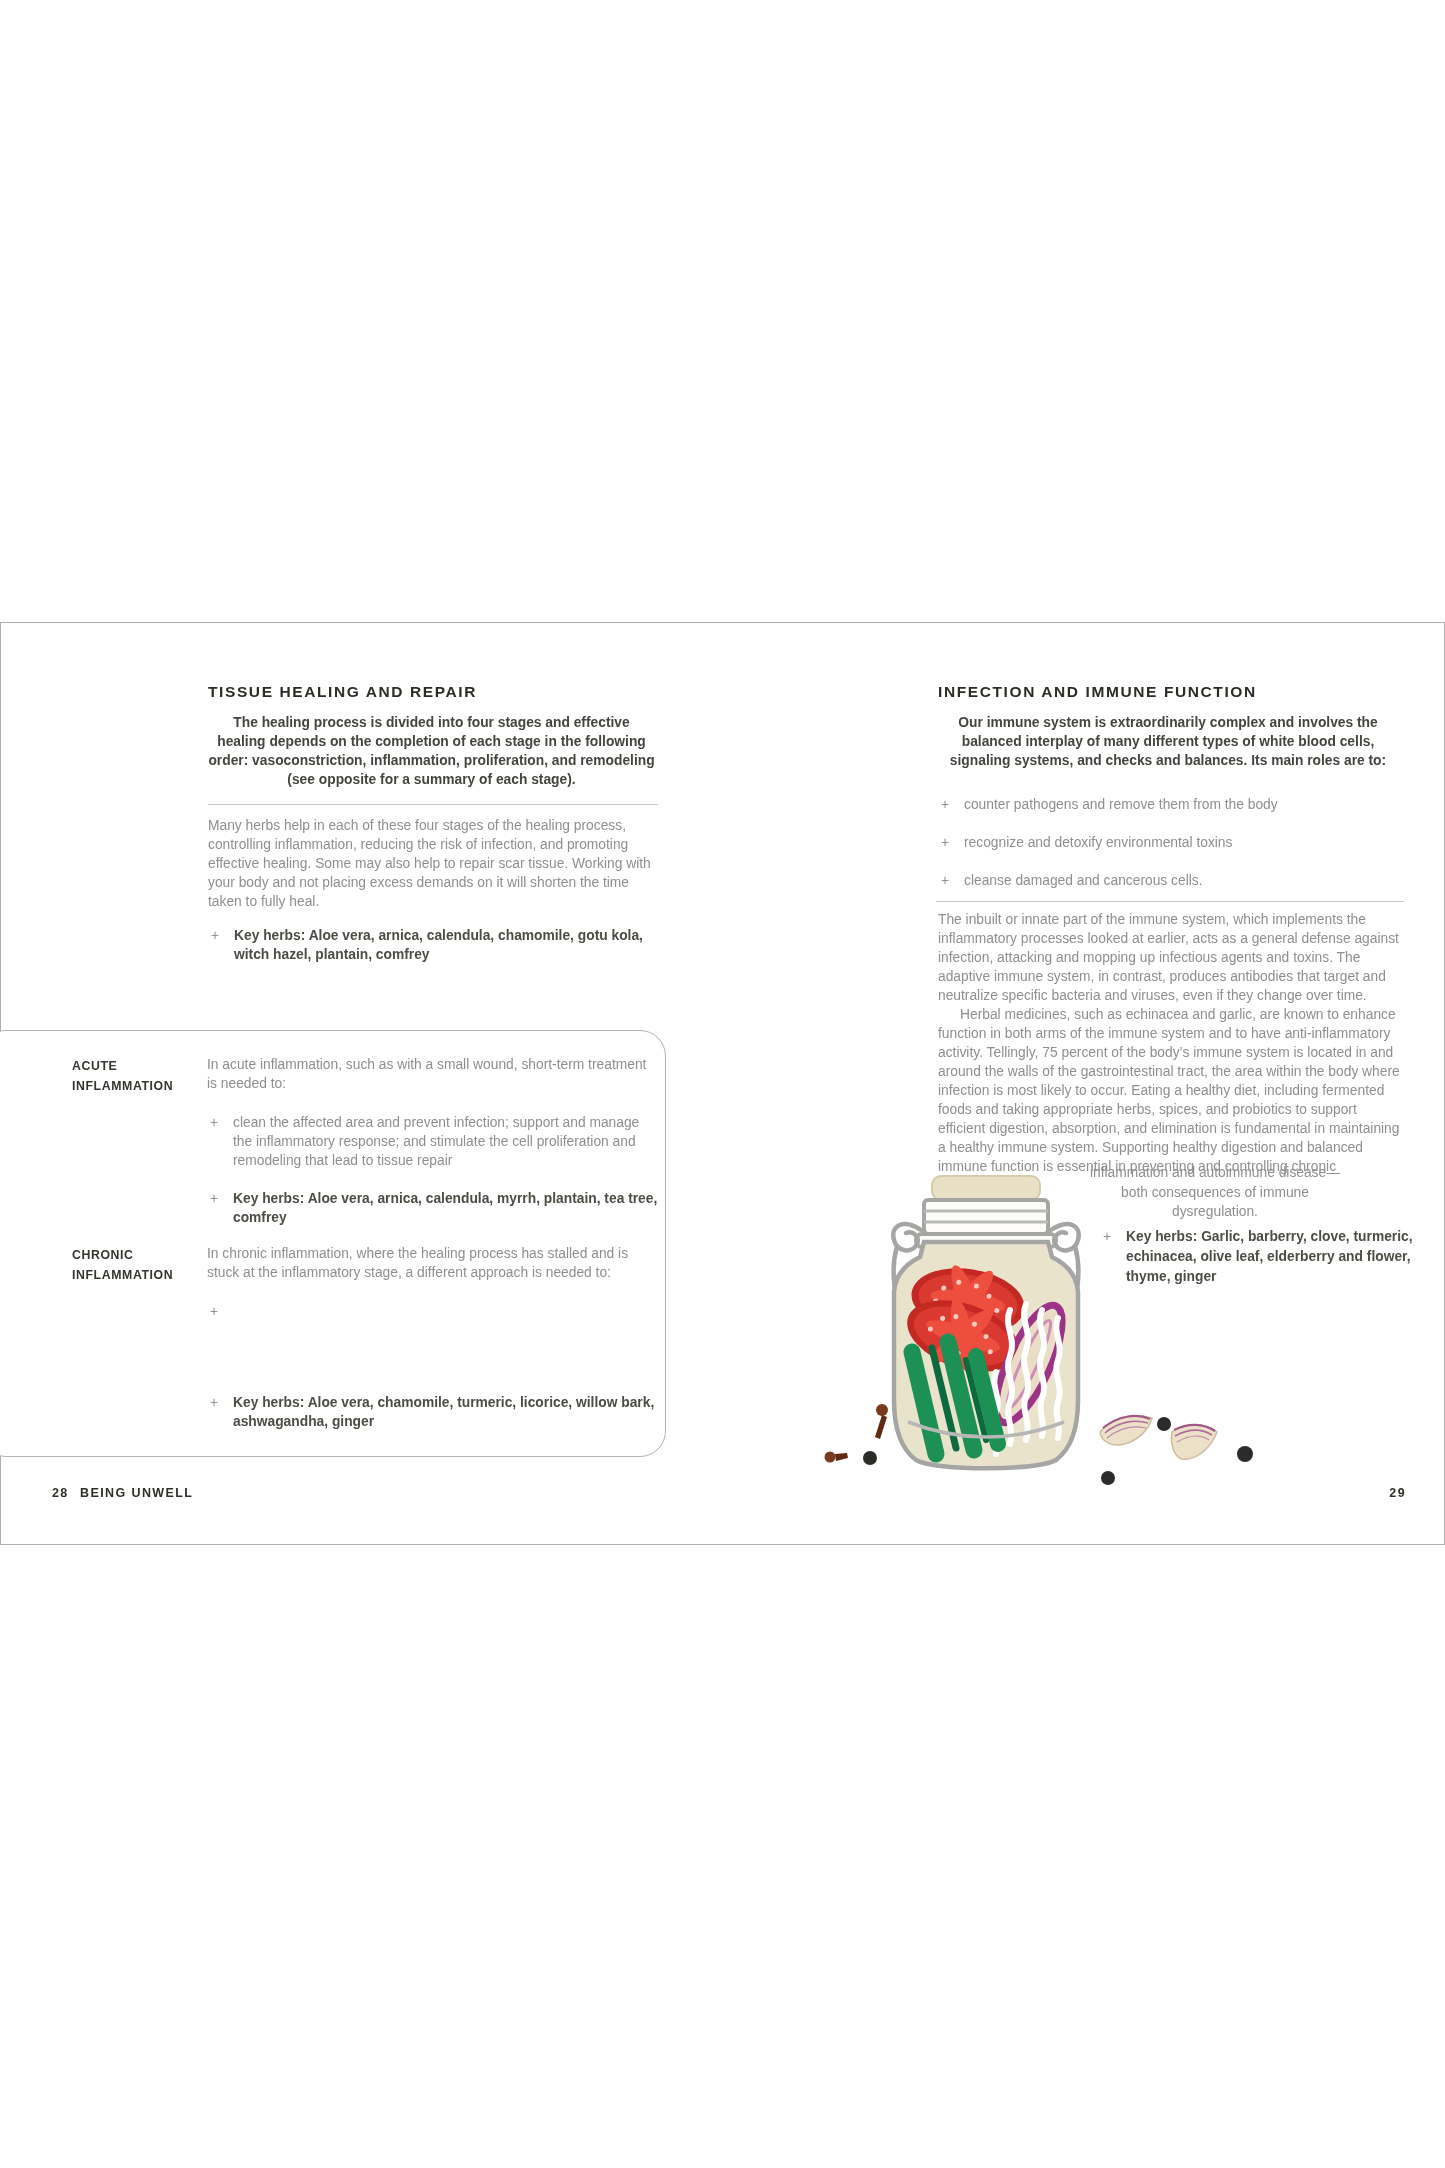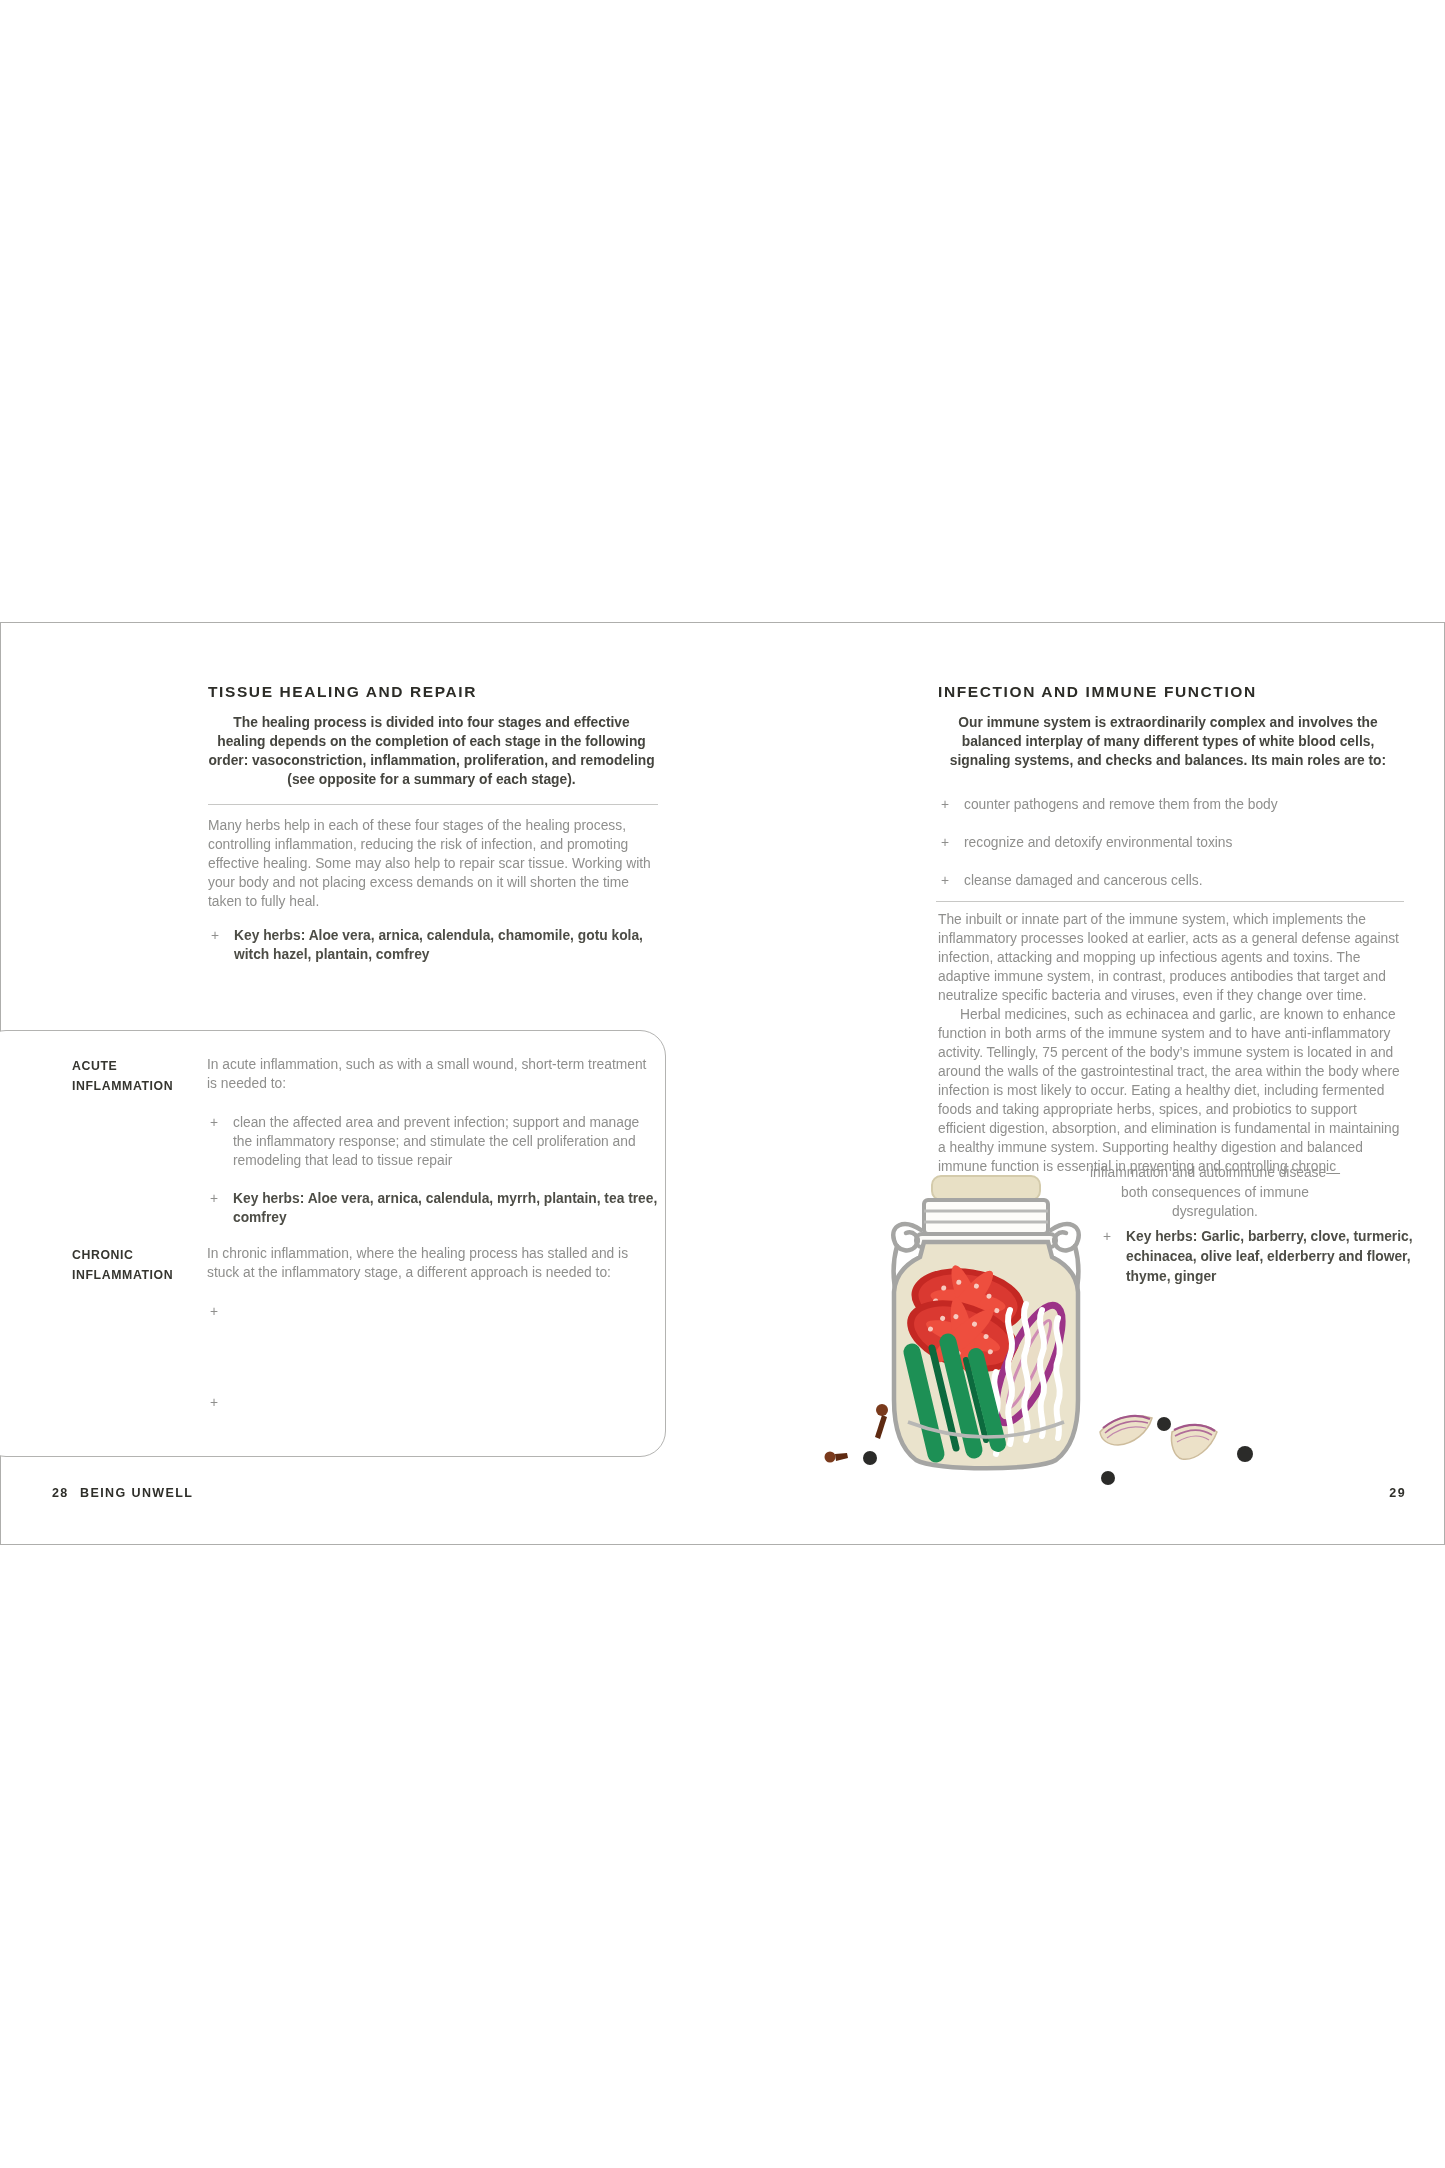--- a/index.html
+++ b/index.html
@@ -56,20 +56,21 @@
     <span>Key herbs: Aloe vera, arnica, calendula, myrrh, plantain, tea tree, comfrey</span>
   </div>
 
   <div class="abs boxlabel" style="left:72px;top:1245px;width:125px;">CHRONIC INFLAMMATION</div>
   <div class="abs t-gray" style="left:207px;top:1244px;width:455px;">In chronic inflammation, where the healing process has stalled and is stuck at the inflammatory stage, a different approach is needed to:</div>
   <div class="bullet t-gray" style="left:207px;top:1302px;width:442px;">
     <span class="marker">+</span>
   </div>
   <div class="bullet t-key" style="left:207px;top:1393px;width:455px;">
     <span class="marker t-gray">+</span>
+    <span>Key herbs: Aloe vera, chamomile, turmeric, licorice, willow bark, ashwagandha, ginger</span>
   </div>
 
   <div class="abs footer" style="left:52px;top:1486px;">28</div>
   <div class="abs footer" style="left:80px;top:1486px;">BEING UNWELL</div>
 
   <div class="abs title" style="left:938px;top:683px;">INFECTION AND IMMUNE FUNCTION</div>
 
   <div class="abs t-dark" style="left:938px;top:713px;width:460px;">Our immune system is extraordinarily complex and involves the balanced interplay of many different types of white blood cells, signaling systems, and checks and balances. Its main roles are to:</div>
 
   <div class="bullet t-gray" style="left:938px;top:795px;width:430px;">

